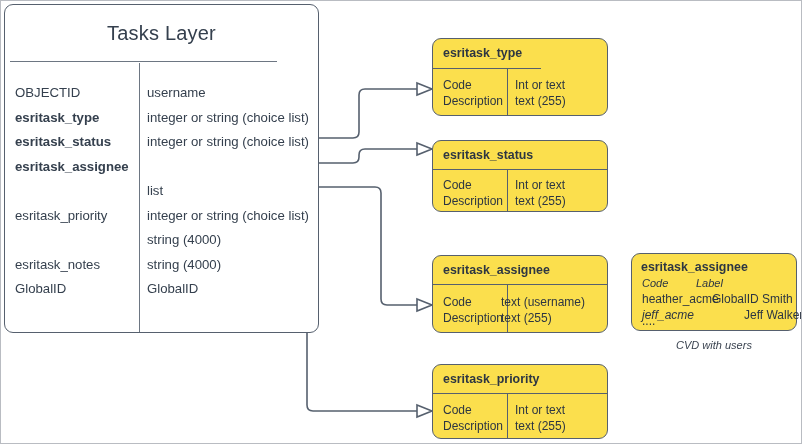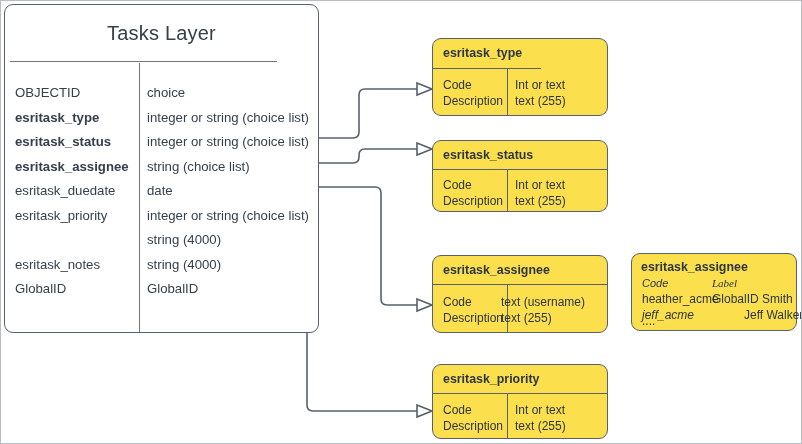--- a/index.html
+++ b/index.html
@@ -203,37 +203,35 @@
     <polygon class="arrowhead" points="416,404 431,410 416,416"></polygon>
   </svg>
 
   <div class="entity" id="tasks-layer">
     <div class="entity-title">Tasks Layer</div>
     <div class="title-rule"></div>
     <div class="col-rule"></div>
     <div class="field-rows" id="field-rows">
         <div class="field-row">
           <span class="field-name">OBJECTID</span>
-          <span class="field-type">choice</span>
+          <span class="field-type">username</span>
         </div>
         <div class="field-row bold">
           <span class="field-name">esritask_type</span>
           <span class="field-type">integer or string (choice list)</span>
         </div>
         <div class="field-row bold">
           <span class="field-name">esritask_status</span>
           <span class="field-type">integer or string (choice list)</span>
         </div>
         <div class="field-row bold">
           <span class="field-name">esritask_assignee</span>
-          <span class="field-type">string (choice list)</span>
-        </div>
-        <div class="field-row">
-          <span class="field-name">esritask_duedate</span>
-          <span class="field-type">date</span>
+        </div>
+        <div class="field-row">
+          <span class="field-type">list</span>
         </div>
         <div class="field-row">
           <span class="field-name">esritask_priority</span>
           <span class="field-type">integer or string (choice list)</span>
         </div>
         <div class="field-row">
           <span class="field-type">string (4000)</span>
         </div>
         <div class="field-row">
           <span class="field-name">esritask_notes</span>
@@ -298,24 +296,25 @@
     </div>
     <div class="domain-col" style="left:82px; top:37px;">
       <div>Int or text</div>
       <div>text (255)</div>
     </div>
   </div>
 
   <div class="domain-box" id="cvd-box">
     <div class="domain-title">esritask_assignee</div>
     <div class="cvd-head" style="left:10px; top:23px;">Code</div>
-    <div class="cvd-head" style="left:80px; top:23px;font-family:Liberation Serif, serif;">Label</div>
+    <div class="cvd-head" style="left:64px; top:23px;">Label</div>
 
     <div class="cvd-cell" style="left:10px; top:38px;">heather_acme</div>
     <div class="cvd-cell" style="left:80px; top:38px;">GlobalID Smith</div>
 
     <div class="cvd-cell" style="left:10px; top:54px;font-style:italic;">jeff_acme</div>
     <div class="cvd-cell" style="left:80px; top:54px;margin-left:32px;">Jeff Walker</div>
 
     <div class="cvd-cell" style="left:10px; top:60px;">....</div>
   </div>
+  <div id="cvd-caption">CVD with users</div>
 
 </div>
 
 </body></html>

